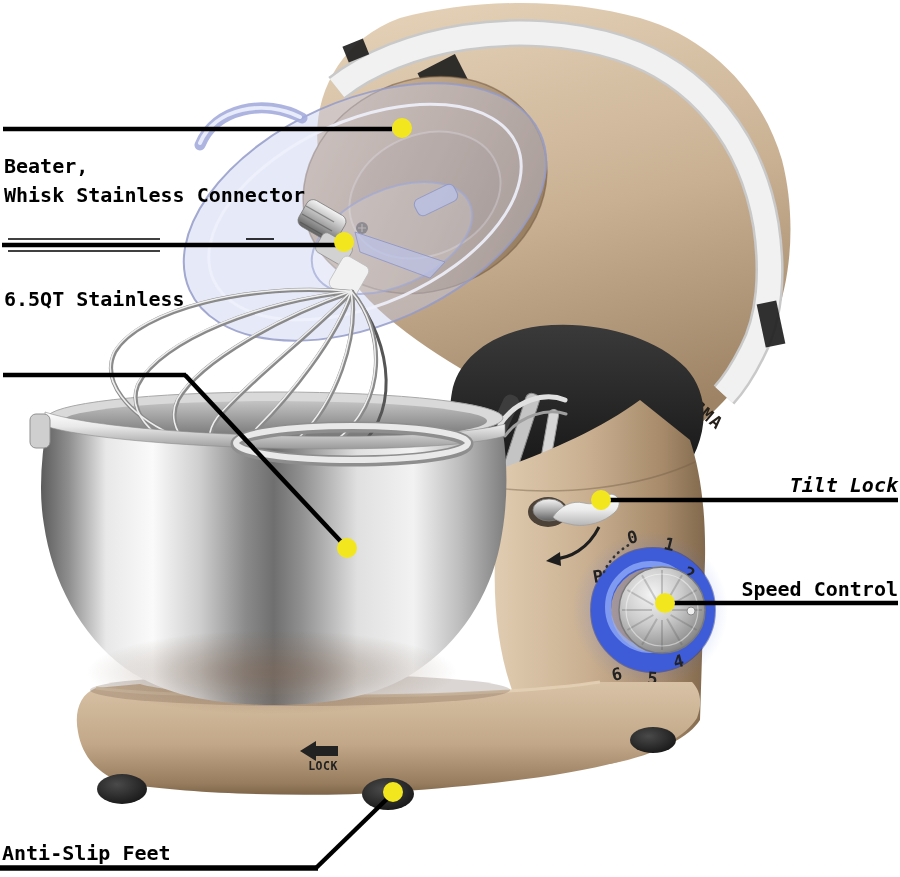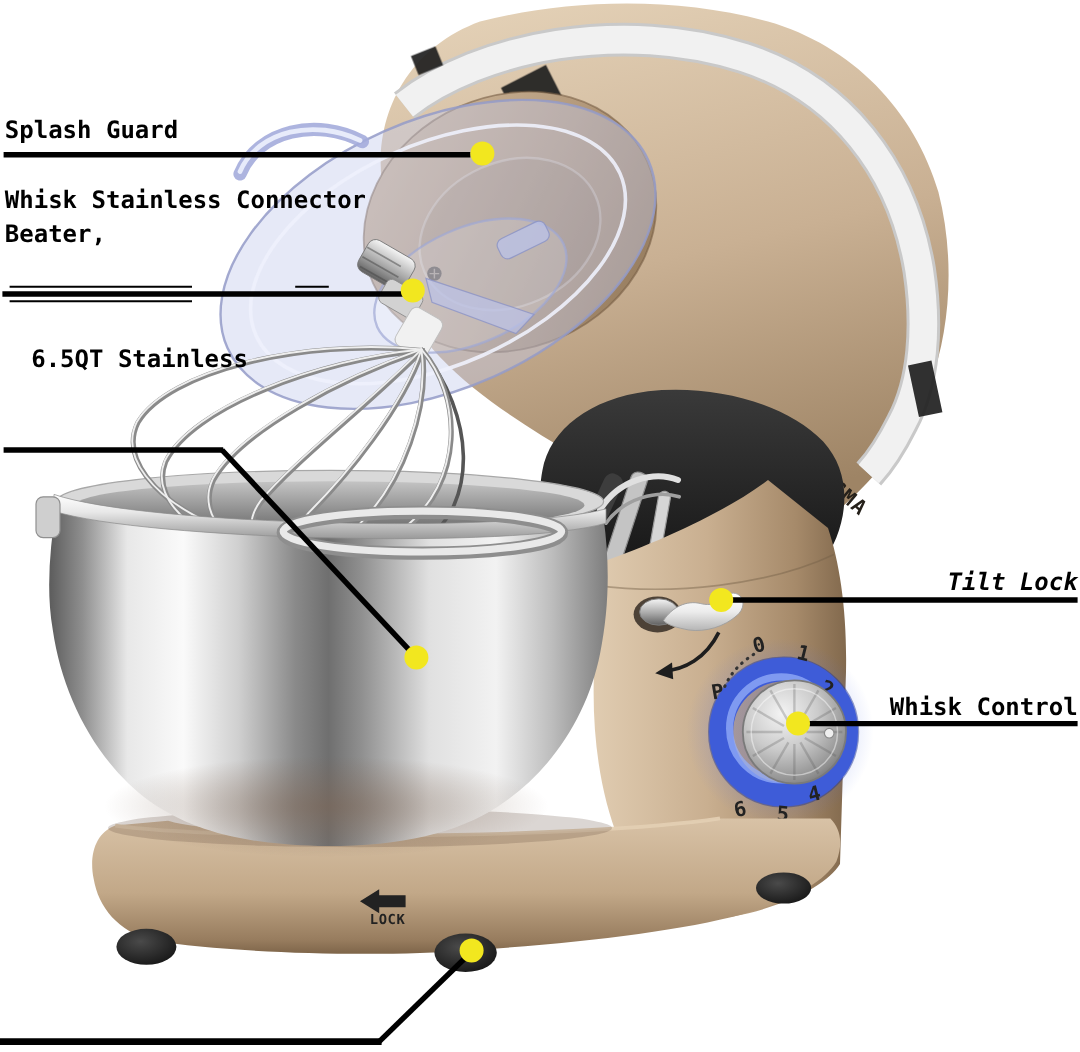--- a/index.html
+++ b/index.html
@@ -3,21 +3,21 @@
 <meta charset="utf-8">
 <style>
   html,body{margin:0;padding:0;background:#ffffff;}
   .canvas{position:relative;width:900px;height:877px;background:#ffffff;overflow:hidden;
           font-family:"DejaVu Sans Mono","Liberation Mono",monospace;}
   .art,.overlay{position:absolute;left:0;top:0;width:900px;height:877px;}
   .overlay{pointer-events:none;}
   .callout{position:absolute;font-weight:bold;font-size:20px;line-height:24px;color:#000;white-space:nowrap;}
   .callout .ln{display:block;}
   .co-attach .ln{line-height:29px;}
-  .co-bowl .ln{line-height:31px;margin-left:22px;}
+  .co-bowl .ln{line-height:31px;}
   .right-anch{text-align:right;}
 </style>
 </head>
 <body>
 
 <div class="canvas">
 
 <svg class="art" viewBox="0 0 900 877" aria-hidden="true">
   <defs>
     <linearGradient id="champHead" x1="0" y1="0" x2="0.25" y2="1">
@@ -263,29 +263,29 @@
   <g fill="#f2e71f">
     <circle cx="402" cy="128" r="10"></circle>
     <circle cx="344" cy="242" r="10"></circle>
     <circle cx="347" cy="548" r="10"></circle>
     <circle cx="601" cy="500" r="10"></circle>
     <circle cx="665" cy="603" r="10"></circle>
     <circle cx="393" cy="792" r="10"></circle>
   </g>
 </svg>
 
-<div class="callout" style="left:4px;top:96px;">Splash Guard</div>
 
 <div class="callout co-attach" style="left:4px;top:152px;">
+  <span class="ln">Beater,</span>
   <span class="ln">Whisk Stainless Connector</span>
-  <span class="ln">Beater,</span>
 </div>
 
 <div class="callout co-bowl" style="left:4px;top:284px;">
   <span class="ln">6.5QT Stainless</span>
 </div>
 
 <div class="callout right-anch" style="right:2px;top:473px;font-style:italic;">Tilt Lock</div>
 
-<div class="callout right-anch" style="right:2px;top:577px;">Whisk Control</div>
-
+<div class="callout right-anch" style="right:2px;top:577px;">Speed Control</div>
+
+<div class="callout" style="left:2px;top:841px;">Anti-Slip Feet</div>
 
 </div>
 
 </body></html>

